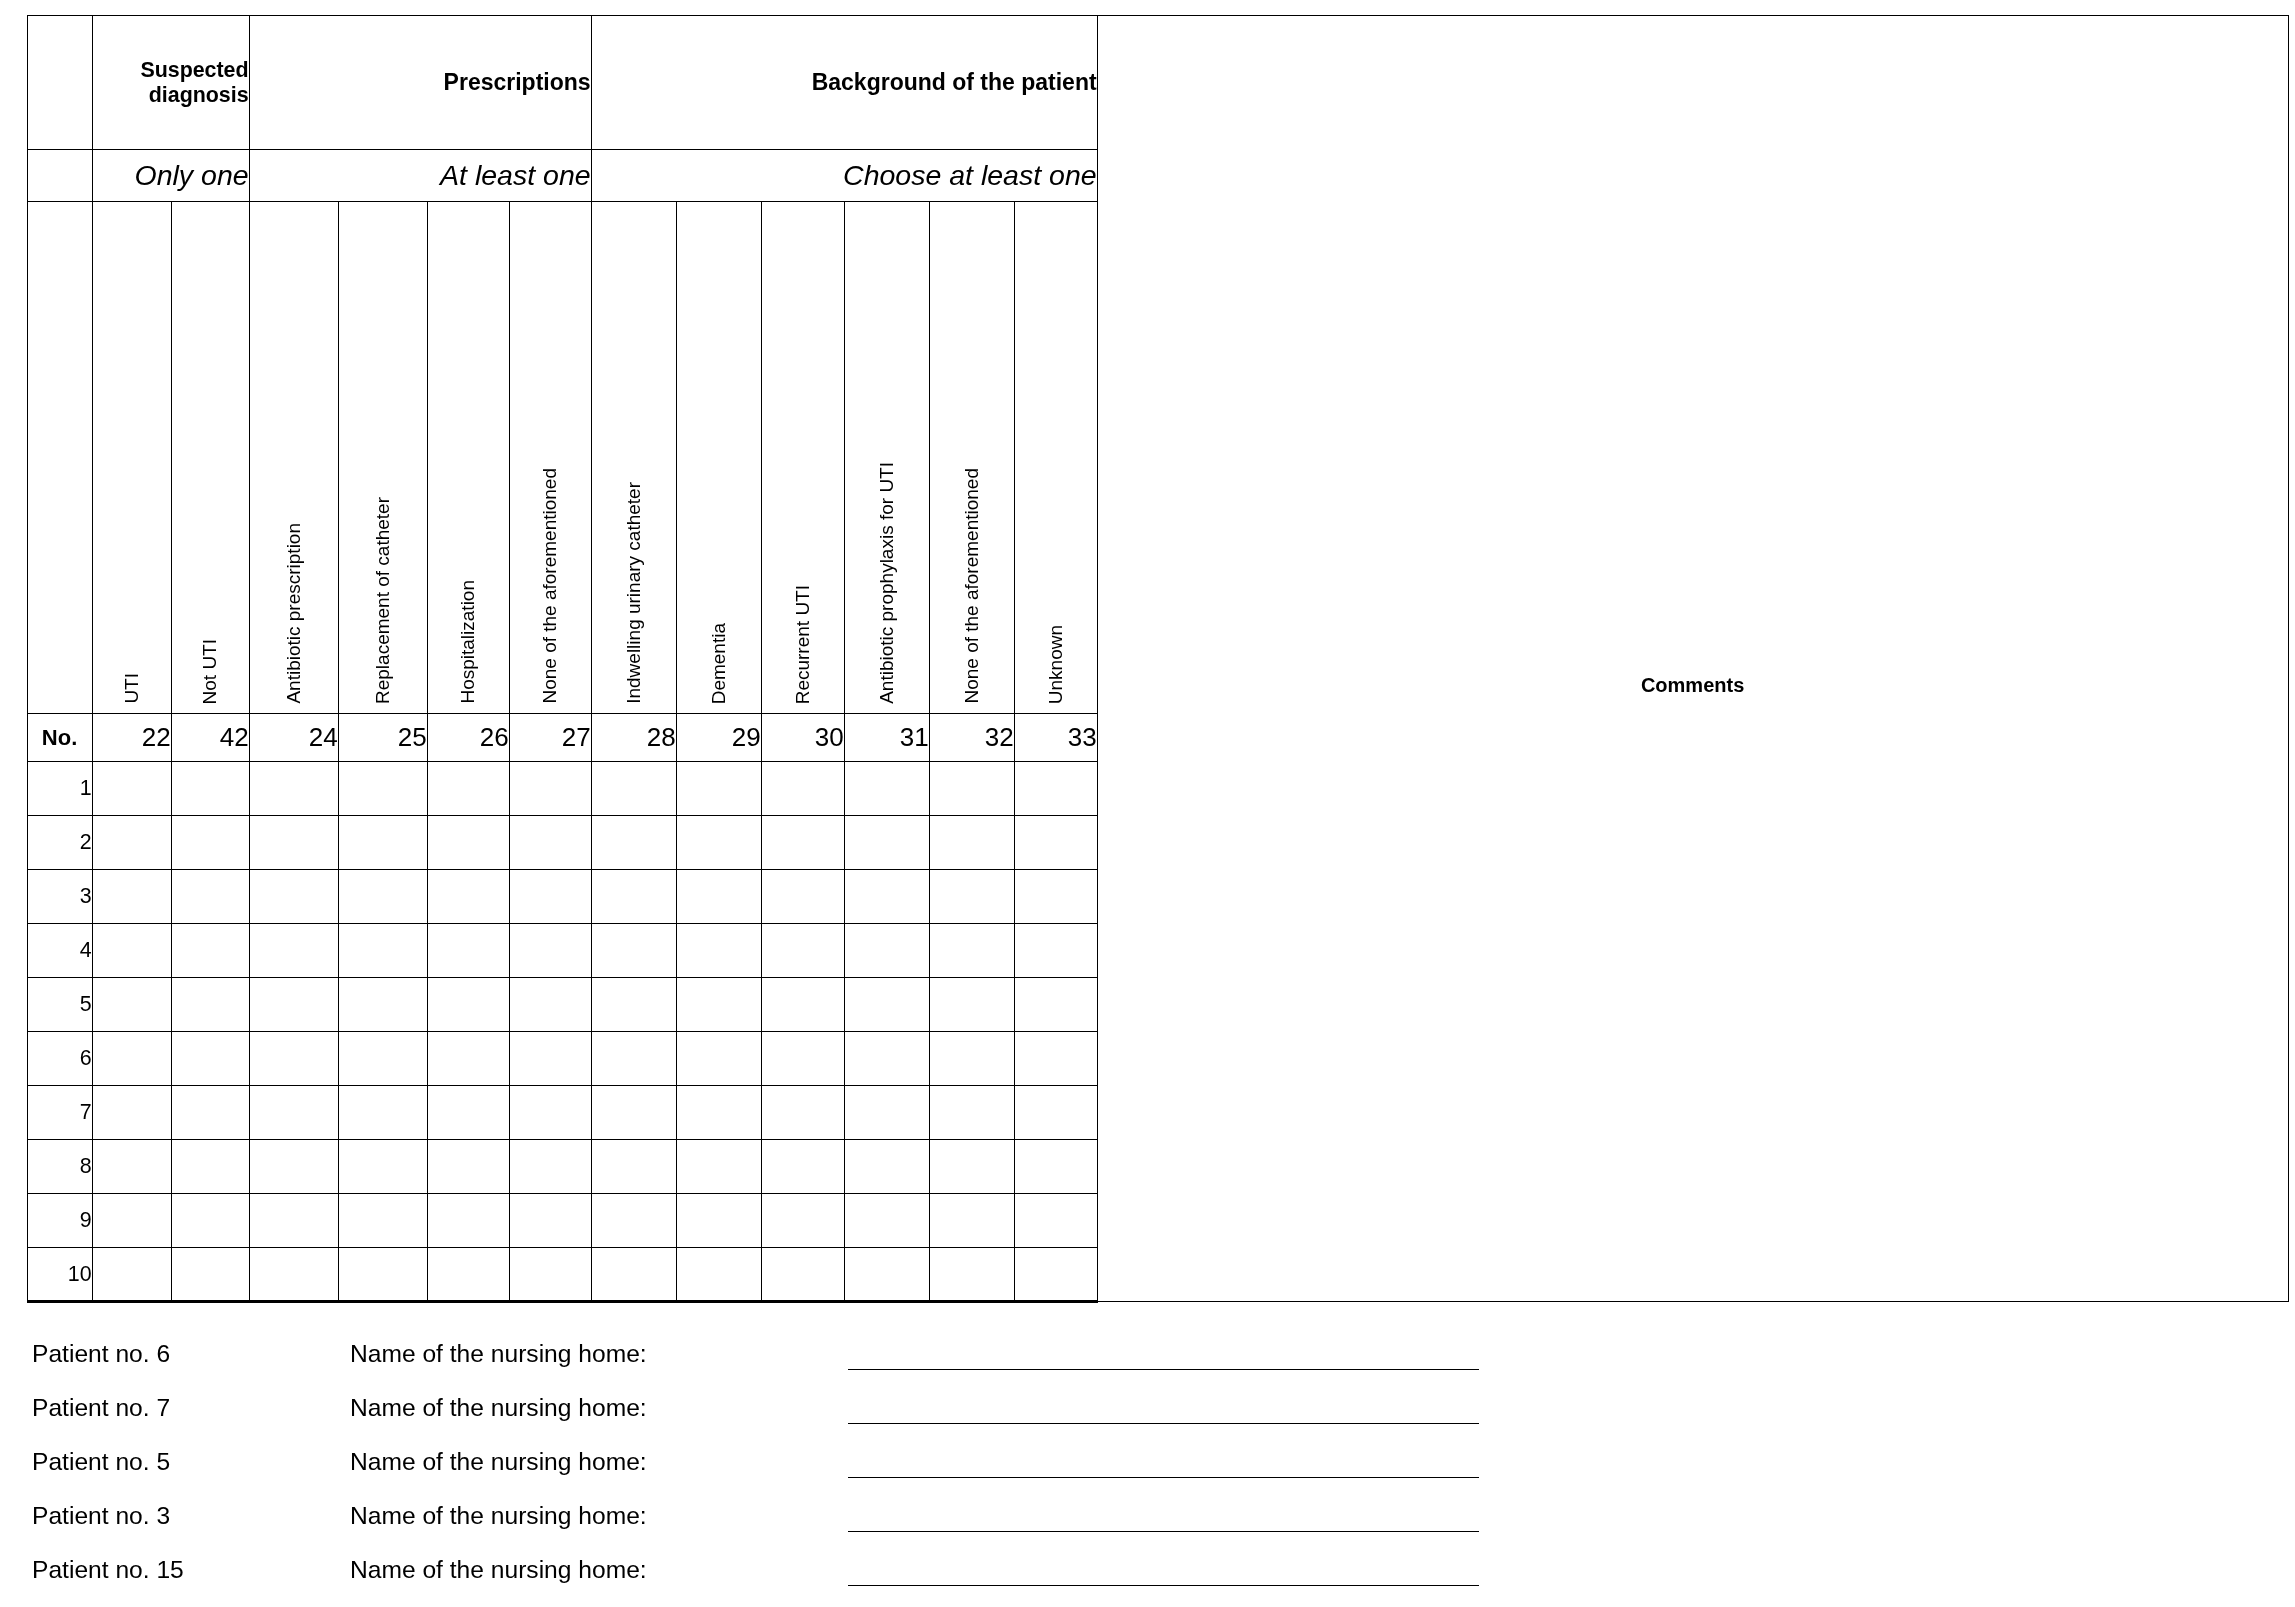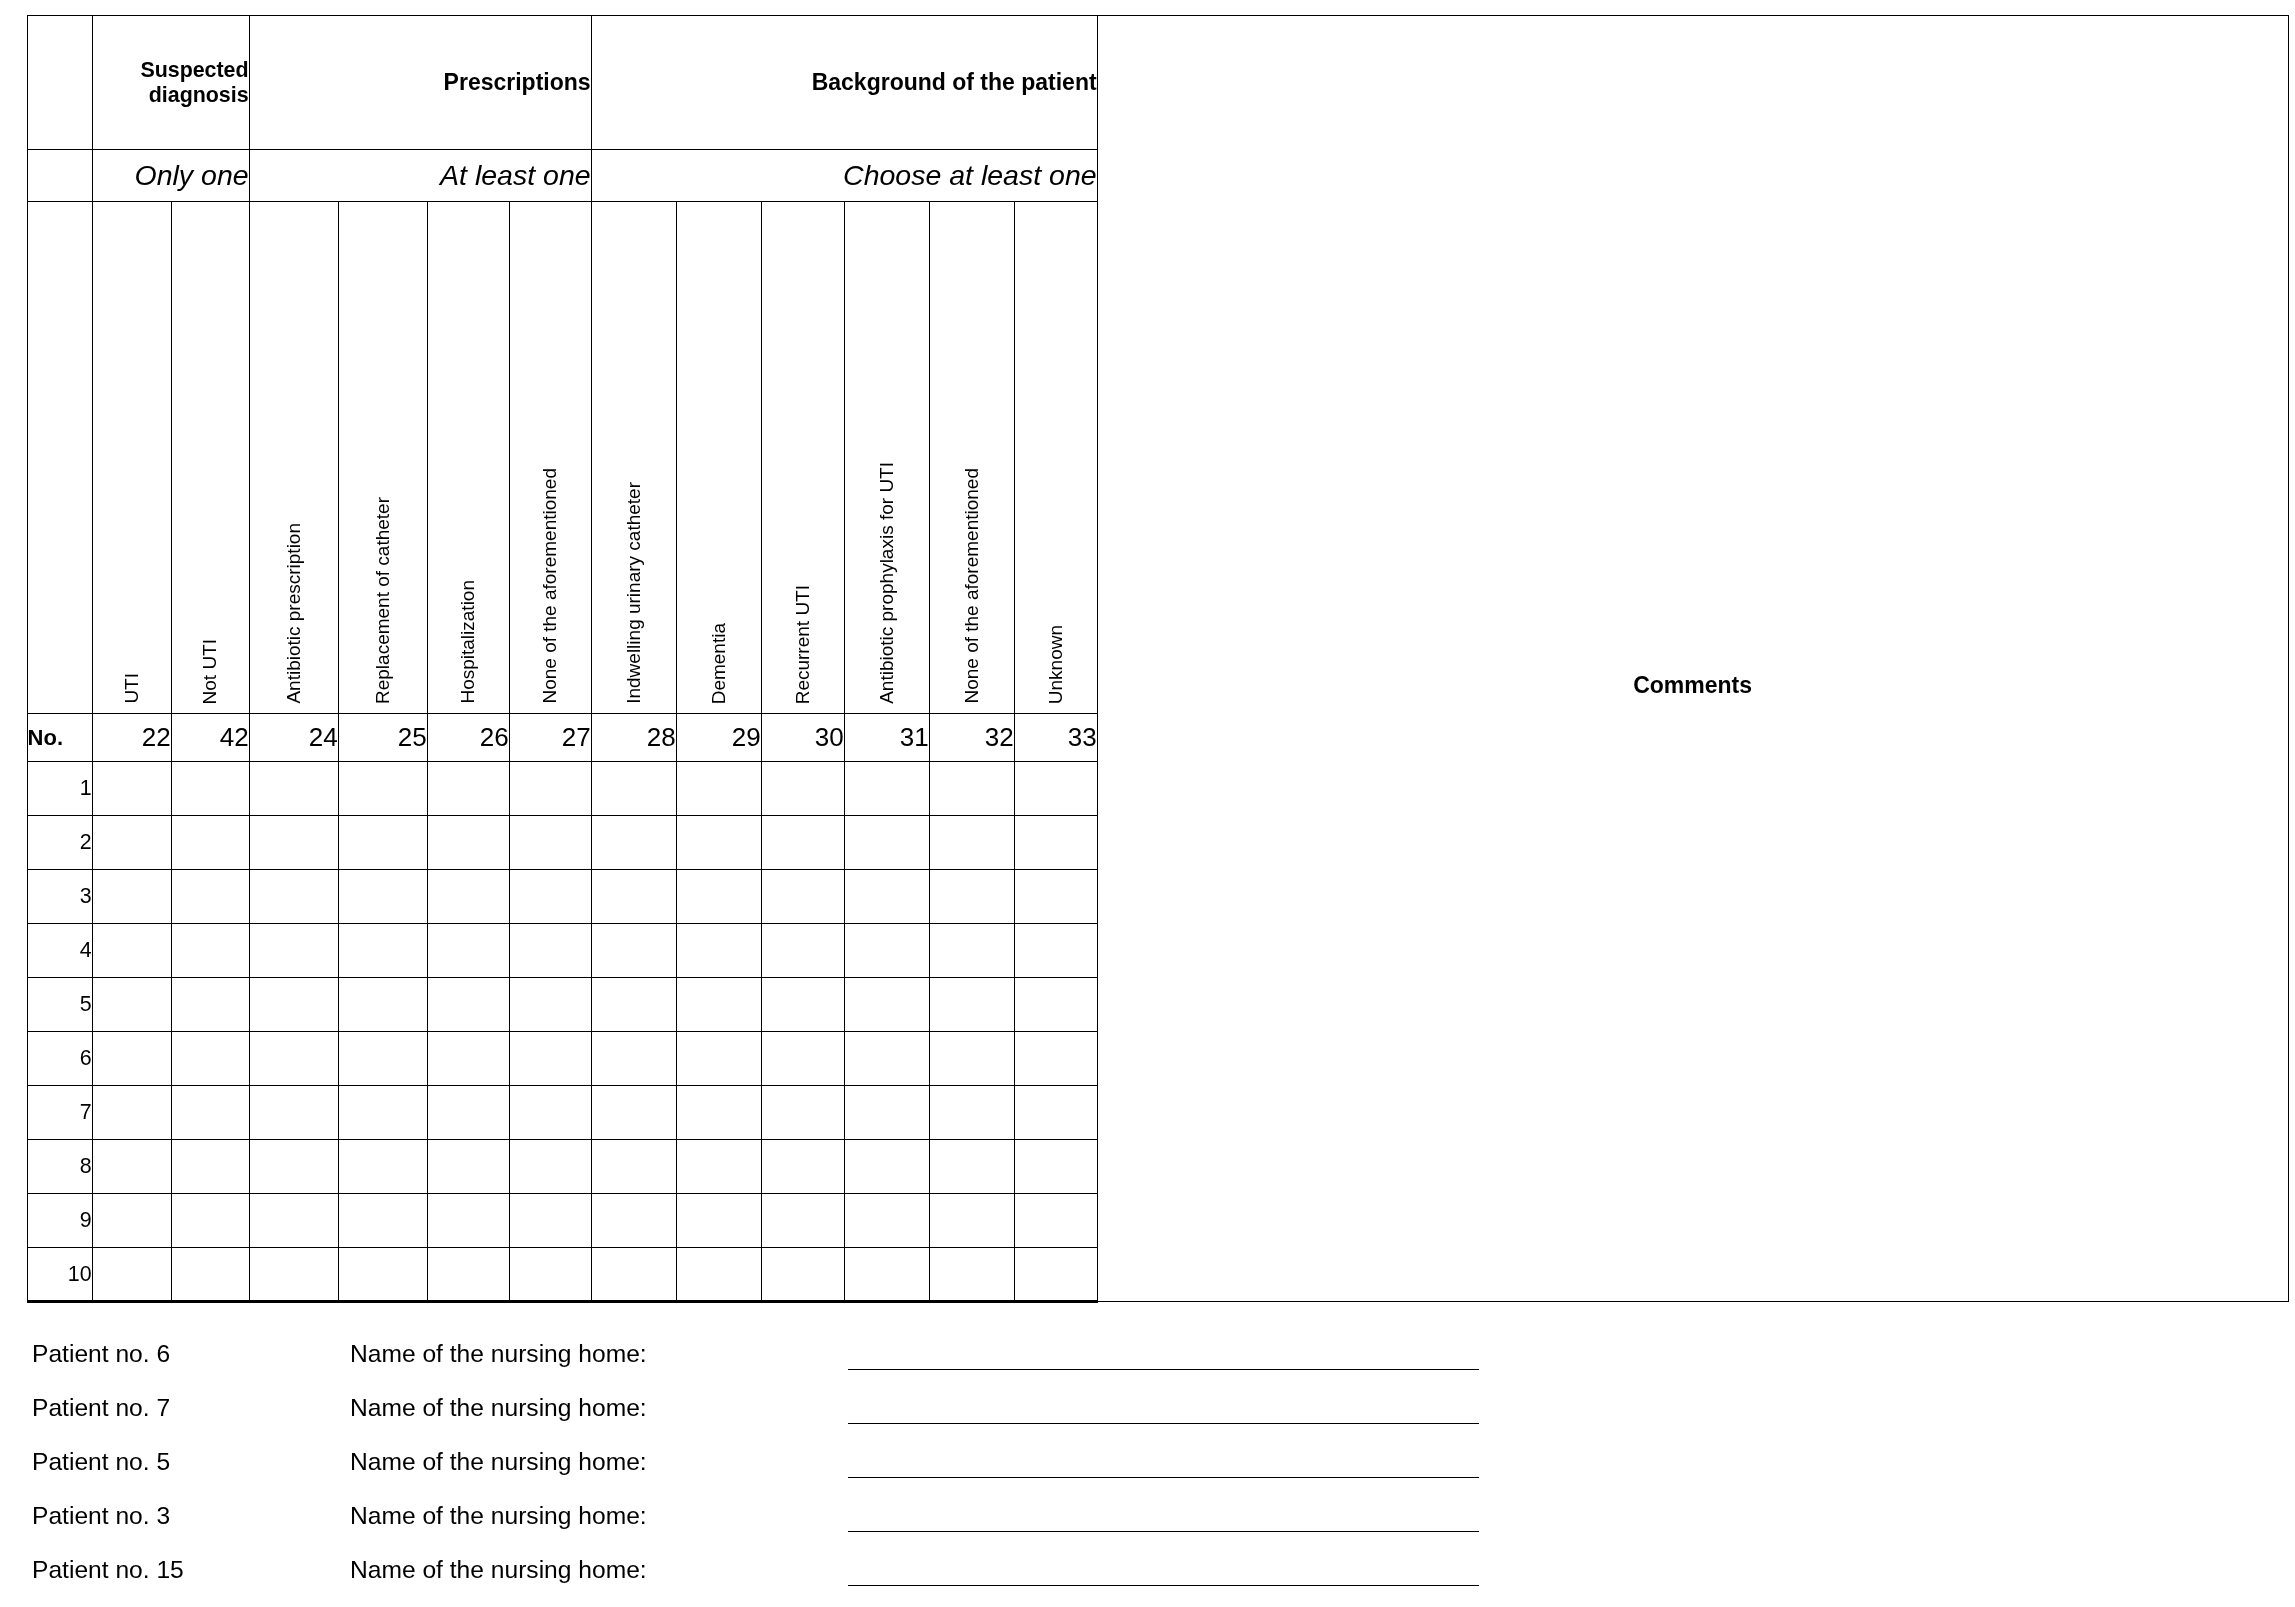--- a/index.html
+++ b/index.html
@@ -42,32 +42,32 @@
   .vlabel {
     position: absolute; bottom: 9px; left: 50%;
     transform: translateX(-50%) rotate(180deg);
     writing-mode: vertical-rl;
     white-space: nowrap;
     font-size: 19px;
   }
 
   td.nohead {
     border-width: 3.9px 1.3px 1.3px 3.9px;
-    font-weight: bold; font-size: 22px; 
+    font-weight: bold; font-size: 22px; text-align: center;
   }
   td.num  { font-size: 26px; text-align: right; padding-right: 5.8px; }
   td.rn   { border-left-width: 3.9px; font-size: 21.4px; text-align: right; padding-right: 7.8px; }
   td.dc   { background: #fff; }
 
   td.bl { border-left-width: 3.9px; }
   td.br { border-right-width: 3.9px; }
   tr.r-data.last td { border-bottom-width: 3.9px; }
 
   td.comments { border: 3.9px solid #000; vertical-align: top; }
-  .ctitle { font-weight: bold; font-size: 23px; text-align: center; padding-top: 53px; }
+  .ctitle { font-weight: bold; font-size: 20px; text-align: center; padding-top: 53px; }
 
   
   .footer { position: absolute; left: 32px; top: 1340px; }
   .frow { display: flex; height: 54px; font-size: 24.6px; }
   .fpatient { width: 318px; }
   .flabel   { width: 498px; }
   .fline {
     width: 631px; height: 30px;
     border-bottom: 1.9px solid #000;
   }

